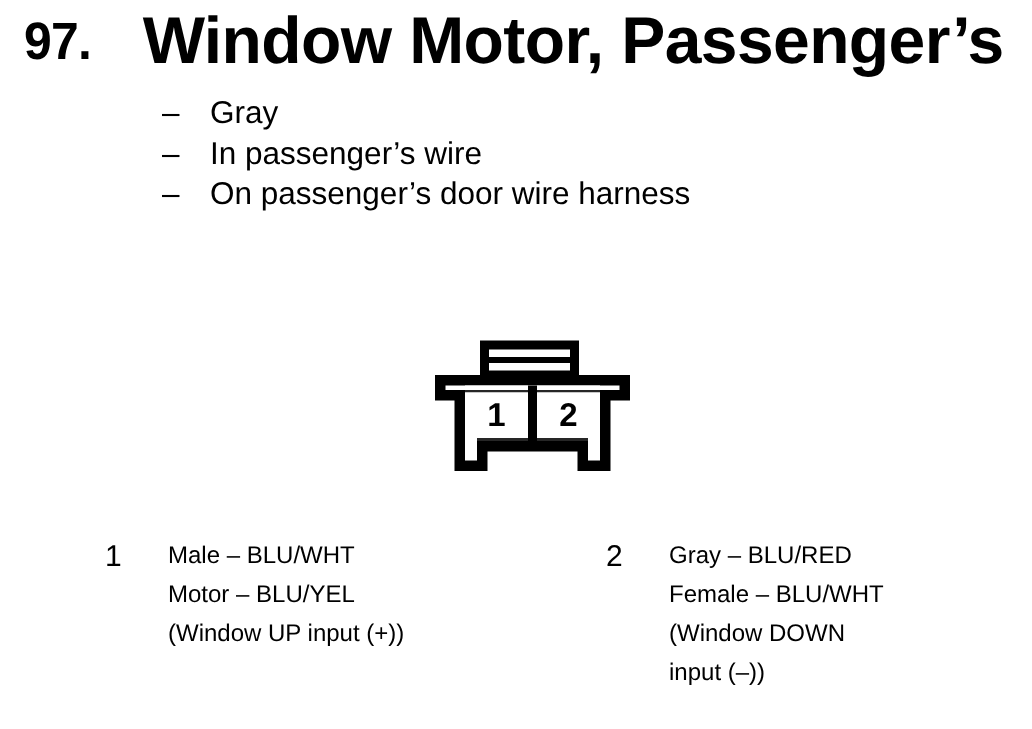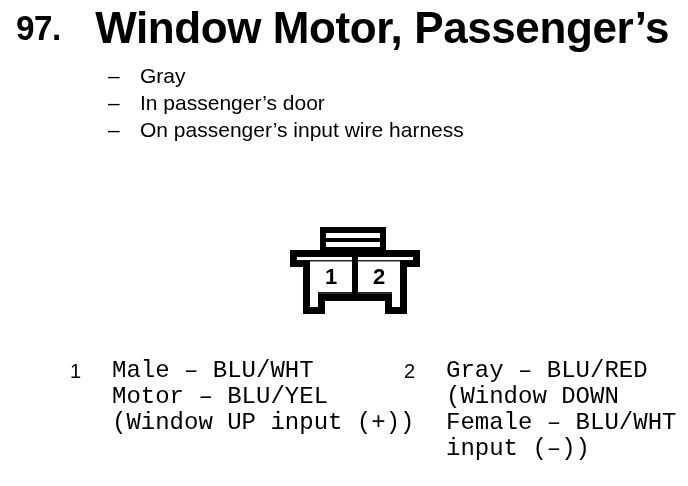--- a/index.html
+++ b/index.html
@@ -105,49 +105,48 @@
   .pin-index {
     font-size: 20px;
     line-height: 26px;
     flex: 0 0 auto;
     width: 42px;
   }
   .pin-lines {
     flex: 1 1 auto;
   }
   .pin-line {
-    font-size: 24px;
+    font-size: 16px;
     line-height: 26px;
     white-space: nowrap;
-    font-family: Liberation Mono, monospace;
   }
 </style>
 </head>
 <body>
 
 <div id="heading">
   <span id="heading-number">97.</span>
   <span id="heading-title">Window Motor, Passenger’s</span>
 </div>
 
 <div id="attr-list">
 
   <div class="attr-row">
     <span class="attr-dash">–</span>
     <span class="attr-text">Gray</span>
   </div>
 
   <div class="attr-row">
     <span class="attr-dash">–</span>
-    <span class="attr-text">In passenger’s door</span>
+    <span class="attr-text">In passenger’s wire</span>
   </div>
 
   <div class="attr-row">
     <span class="attr-dash">–</span>
-    <span class="attr-text">On passenger’s input wire harness</span>
+    <span class="attr-text">On passenger’s door wire harness</span>
   </div>
 
 </div>
 
 <div id="connector">
   <svg width="134" height="98" viewBox="0 0 134 98" xmlns="http://www.w3.org/2000/svg">
 
     <g>
       <rect x="32" y="1" width="66" height="26" fill="#000000"></rect>
       <rect x="38" y="7" width="54" height="5" fill="#ffffff"></rect>
@@ -204,19 +203,19 @@
       <div class="pin-line">Male – BLU/WHT</div>
       <div class="pin-line">Motor – BLU/YEL</div>
       <div class="pin-line">(Window UP input (+))</div>
     </div>
   </div>
 
   <div class="pin-col right">
     <span class="pin-index">2</span>
     <div class="pin-lines">
       <div class="pin-line">Gray – BLU/RED</div>
+      <div class="pin-line">Female – BLU/WHT</div>
       <div class="pin-line">(Window DOWN</div>
-      <div class="pin-line">Female – BLU/WHT</div>
       <div class="pin-line">input (–))</div>
     </div>
   </div>
 
 </div>
 
 </body></html>

